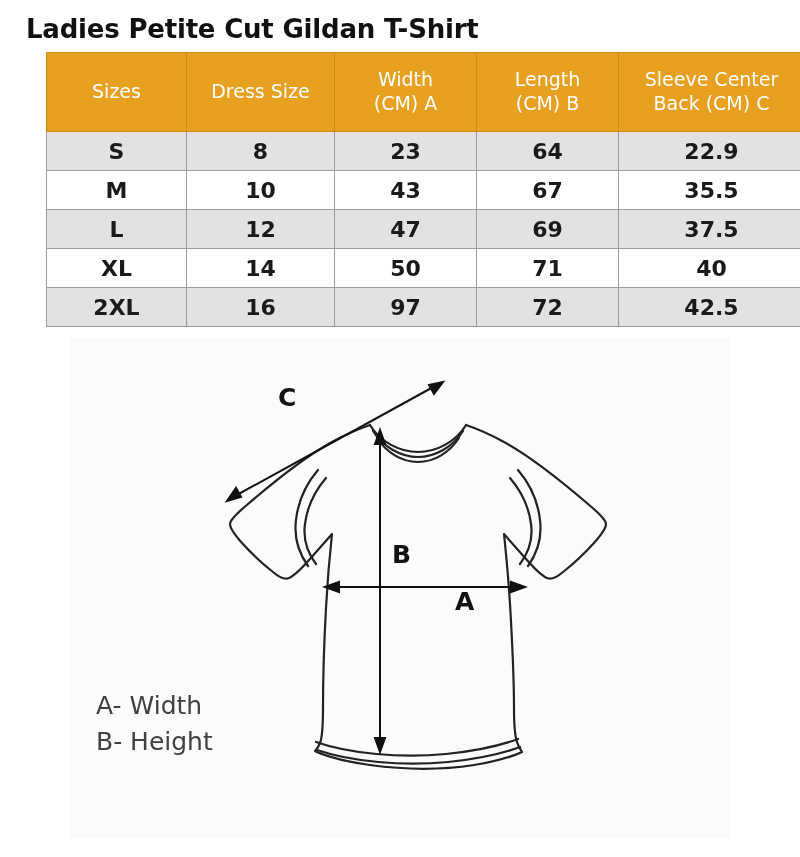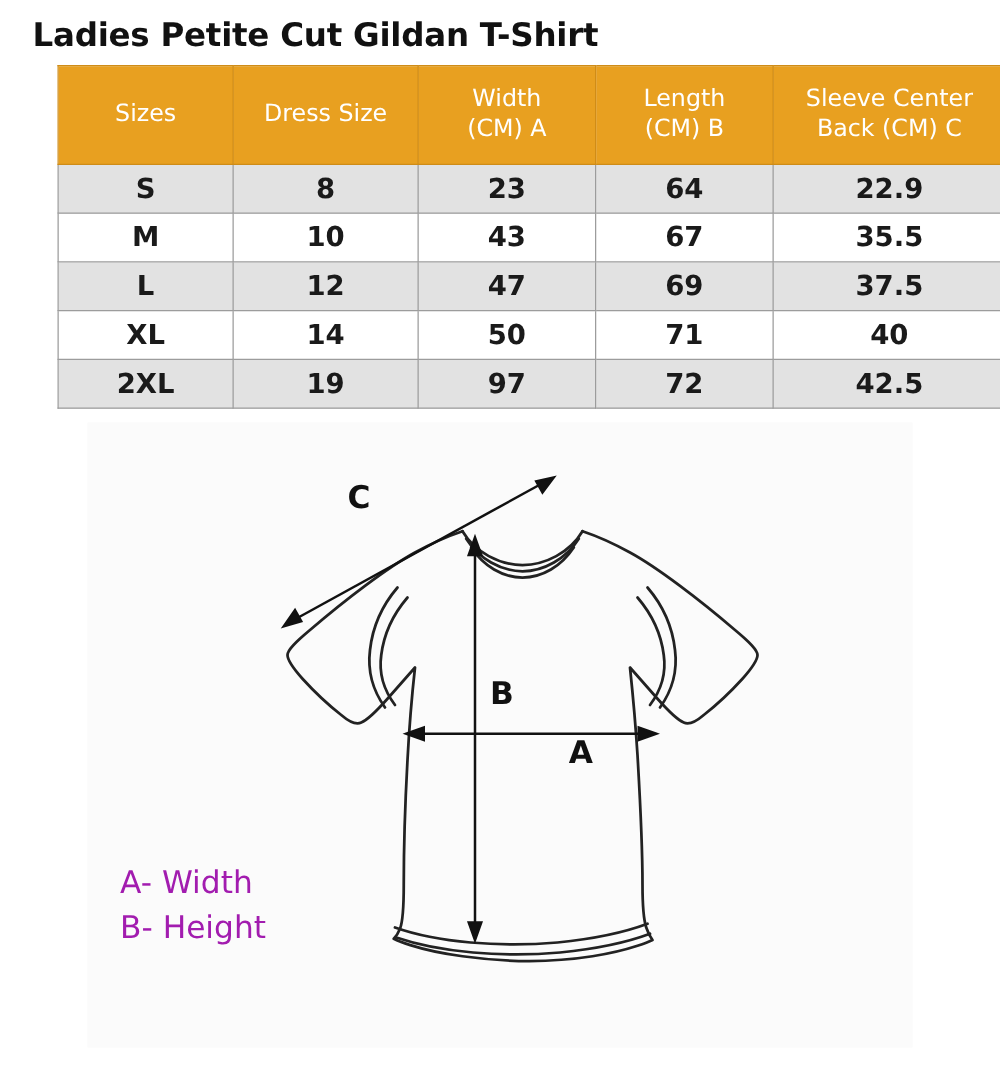--- a/index.html
+++ b/index.html
@@ -91,21 +91,21 @@
     display: block;
   }
 
   
   .legend {
     position: absolute;
     left: 96px;
     top: 688px;
     font-size: 25px;
     line-height: 1.45;
-    color: #a21caf;
+    color: #404040;
     font-family: "DejaVu Sans", sans-serif;
   }
   .legend div {
     white-space: nowrap;
   }
 </style>
 </head>
 <body>
 
 <div class="page">
@@ -167,21 +167,21 @@
         </tr>
         <tr>
           <td>XL</td>
           <td>14</td>
           <td>50</td>
           <td>71</td>
           <td>40</td>
         </tr>
         <tr class="alt">
           <td>2XL</td>
-          <td>19</td>
+          <td>16</td>
           <td>97</td>
           <td>72</td>
           <td>42.5</td>
         </tr>
       </tbody>
     </table>
   </div>
 
   <div class="diagram-panel">
     <svg width="660" height="500" viewBox="0 0 660 500">

